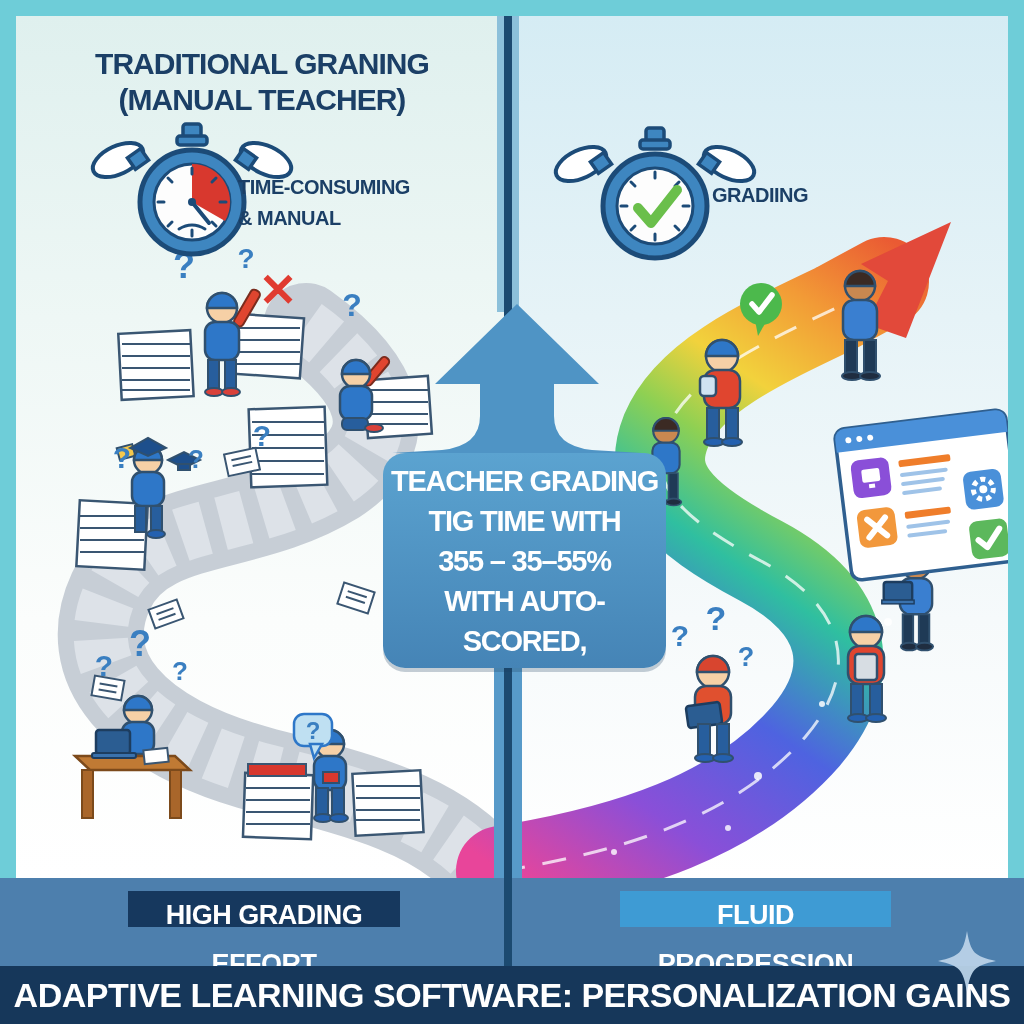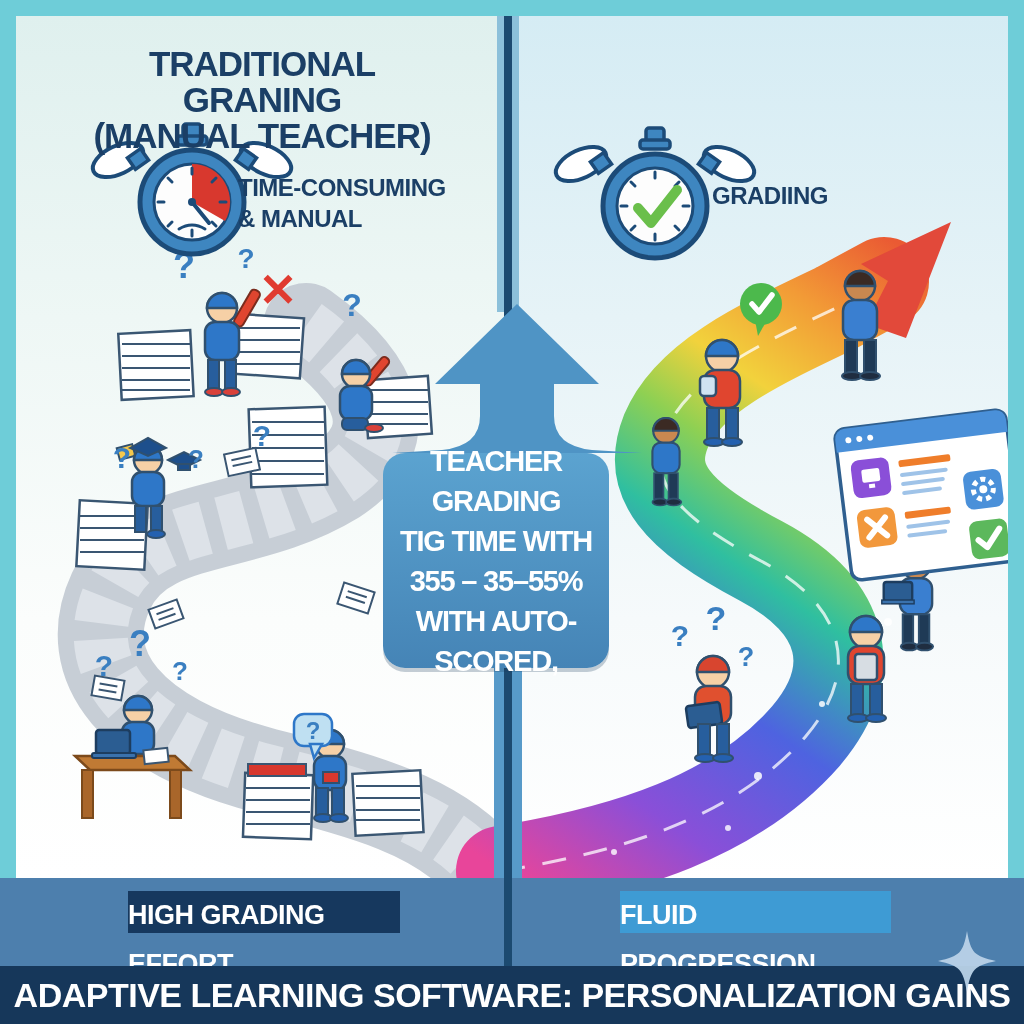--- a/index.html
+++ b/index.html
@@ -8,36 +8,36 @@
   .panel{position:absolute;top:16px;height:862px;}
   .panel-left{left:16px;width:491px;
     background:linear-gradient(180deg,#dff0ee 0%,#eef7f5 35%,#fbfdfc 70%,#ffffff 100%);}
   .panel-right{left:514px;width:494px;
     background:linear-gradient(180deg,#d5ecf4 0%,#e6f3f7 35%,#f6fafb 70%,#ffffff 100%);}
   svg{position:absolute;pointer-events:none;}
   #scene{left:16px;top:16px;}
   .divider-core{position:absolute;left:504px;width:8px;background:#1c4a70;}
   .stalk-top{position:absolute;left:497px;top:16px;width:22px;height:296px;background:#8cc0da;}
   .stripe-bottom{position:absolute;left:494px;top:660px;width:28px;height:218px;background:#579ac9;}
-  .callout{position:absolute;left:383px;top:453px;width:226px;height:215px;border-radius:22px;
+  .callout{position:absolute;left:383px;top:453px;width:283px;height:215px;border-radius:22px;
     background:linear-gradient(180deg,#5ba3d0,#4584b6);box-shadow:0 4px 0 rgba(23,58,92,.25);
     display:flex;flex-direction:column;justify-content:center;text-align:center;}
   .callout span{display:block;color:#fff;font-weight:bold;font-size:29px;line-height:40px;
     letter-spacing:-1.2px;font-stretch:condensed;}
   .title{position:absolute;top:46px;width:384px;text-align:center;color:#1b3f66;
-    font-weight:bold;font-size:35px;line-height:36px;letter-spacing:-1px;font-stretch:condensed;}
+    font-weight:bold;font-size:30px;line-height:36px;letter-spacing:-1px;font-stretch:condensed;}
   .title-left{left:70px;} .title-right{left:576px;}
-  .caption{position:absolute;color:#1b3f66;font-weight:bold;font-size:24px;line-height:31px;
+  .caption{position:absolute;color:#1b3f66;font-weight:bold;font-size:20px;line-height:31px;
     letter-spacing:-0.5px;font-stretch:condensed;}
   .caption-left{left:238px;top:172px;width:210px;}
   .caption-right{left:712px;top:180px;width:250px;}
   .band{position:absolute;left:0;top:878px;width:1024px;height:88px;background:#4d7fad;}
   .divider-band{position:absolute;left:504px;top:878px;width:8px;height:88px;background:#1c4a70;}
-  .badge{position:absolute;top:891px;height:42px;color:#fff;font-weight:bold;font-size:27px;
-    letter-spacing:-0.5px;line-height:49px;font-stretch:condensed;}
+  .badge{position:absolute;top:891px;height:36px;color:#fff;font-weight:bold;font-size:27px;
+    letter-spacing:-0.5px;text-align:center;line-height:49px;font-stretch:condensed;}
   .badge-left{left:128px;width:272px;background:#16385e;}
   .badge-right{left:620px;width:271px;background:#3e9bd4;}
   .footer{position:absolute;left:0;top:966px;width:1024px;height:58px;background:#16375a;
     color:#fff;font-weight:bold;font-size:34px;letter-spacing:-0.5px;text-align:center;
     line-height:58px;font-stretch:condensed;}
   .qmark{font-family:"Liberation Sans",sans-serif;font-weight:bold;fill:#3a7fc1;}
   .xmark{font-family:"Liberation Sans",sans-serif;font-weight:bold;fill:#e03b30;}
   .sheetline{stroke:#3a5672;stroke-width:2;fill:none;}
 </style>
 </head>

